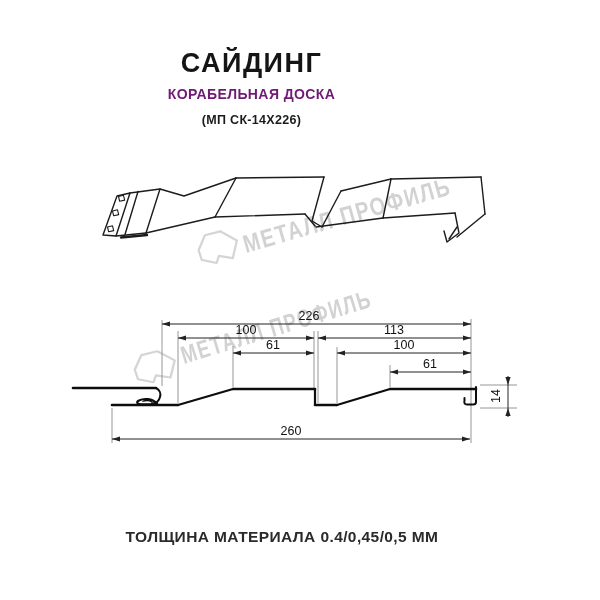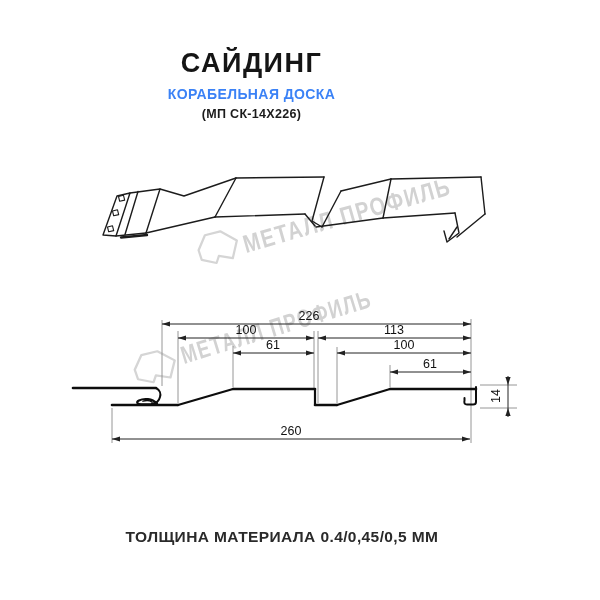--- a/index.html
+++ b/index.html
@@ -7,24 +7,24 @@
     width:600px;height:600px;background:#ffffff;position:relative;overflow:hidden;
     font-family:"Liberation Sans", sans-serif;
   }
   .header{
     position:absolute;top:50px;left:0;width:503px;text-align:center;color:#1b1b1b;
   }
   .title{
     font-size:27px;font-weight:700;letter-spacing:1.5px;line-height:1;color:#151515;
   }
   .subtitle{
-    margin-top:9px;font-size:14px;font-weight:700;letter-spacing:0.4px;color:#3b82f6;
+    margin-top:9px;font-size:14px;font-weight:700;letter-spacing:0.4px;color:#701a75;
   }
   .model{
-    margin-top:5px;font-size:12.5px;font-weight:700;letter-spacing:0.3px;color:#1b1b1b;
+    margin-top:11px;font-size:12.5px;font-weight:700;letter-spacing:0.3px;color:#1b1b1b;
   }
   .footer-text{
     position:absolute;top:528px;left:0;width:564px;text-align:center;
     font-size:15.5px;font-weight:700;letter-spacing:0.4px;color:#2a2a2a;
   }
   svg{position:absolute;left:0;top:0;}
   svg text{font-family:"Liberation Sans", sans-serif;}
   .dimtxt{font-size:12.5px;fill:#111;}
   .wmtxt{font-size:25px;font-weight:700;letter-spacing:2px;fill:#d2d2d2;}
 </style>

